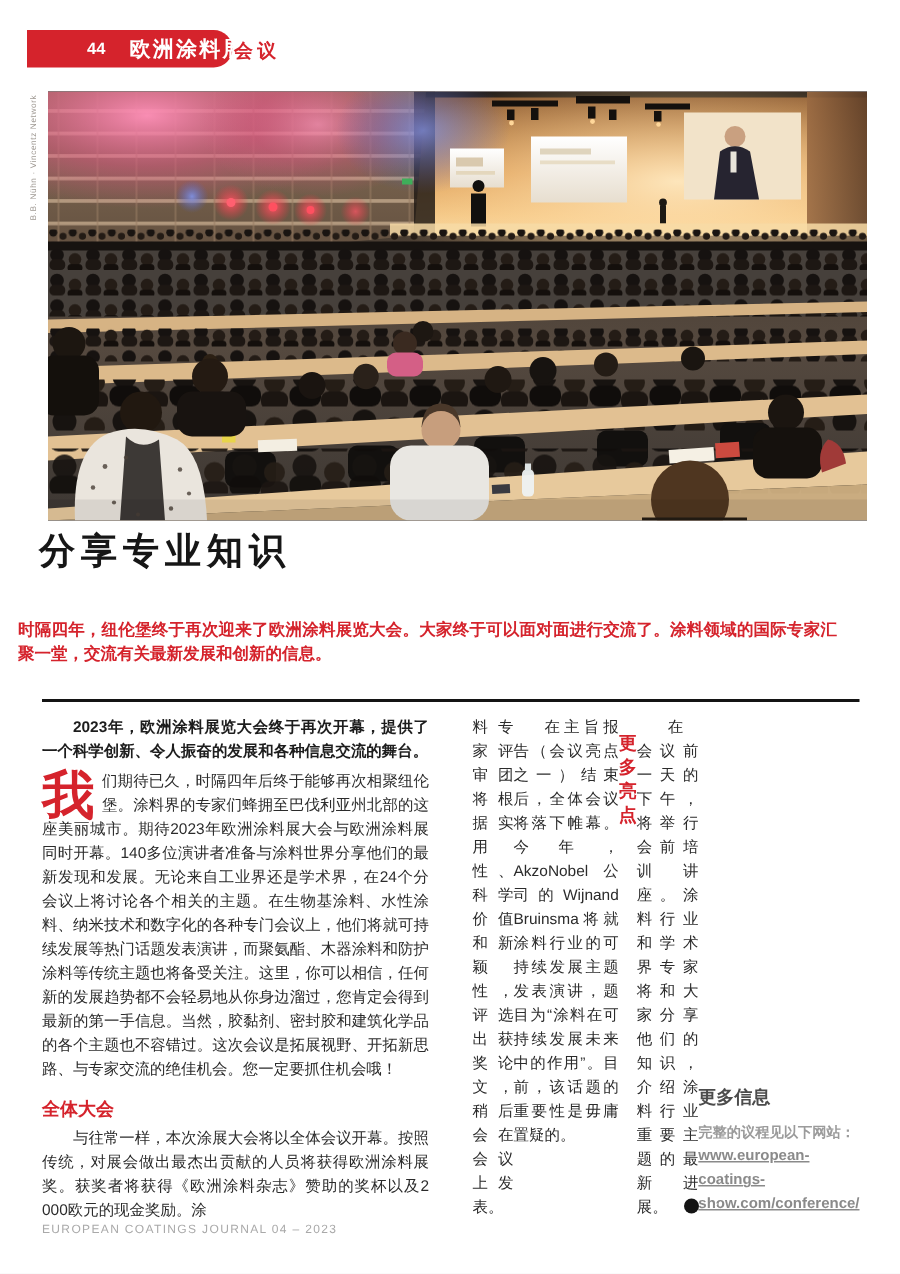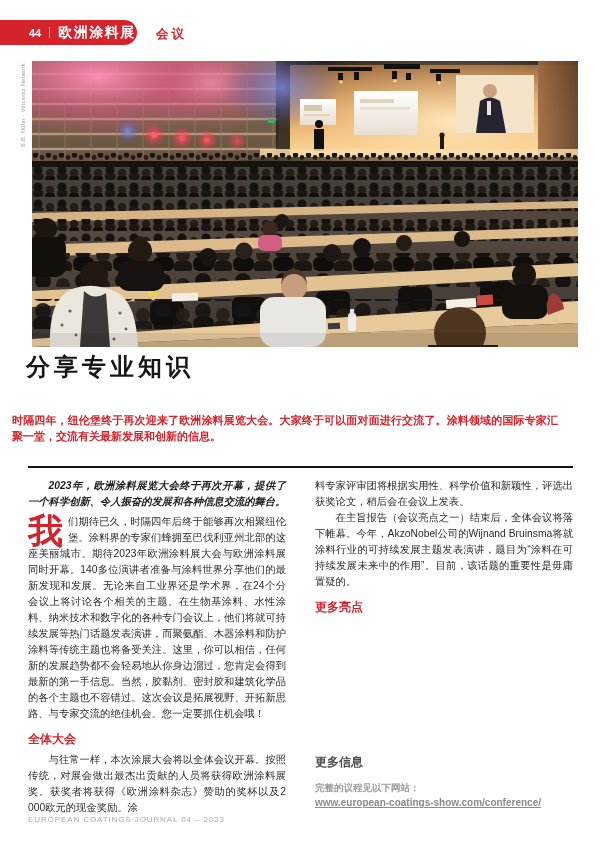--- a/index.html
+++ b/index.html
@@ -2,23 +2,23 @@
 <html><head>
 <meta charset="utf-8">
 <style>
   html,body{margin:0;padding:0;background:#fff;}
   .page{
     position:relative;width:600px;height:849px;overflow:hidden;background:#ffffff;
     font-family:"Liberation Sans","DejaVu Sans",sans-serif;outline:1px solid #e9e9e9;
   }
   
   .page-tab{
-    position:absolute;left:0;top:20px;height:25px;width:137px;
+    position:absolute;left:18px;top:20px;height:25px;width:137px;
     background:#d5232c;border-radius:0 13px 13px 0;
-    display:flex;align-items:center;padding-left:29px;box-sizing:border-box;color:#fff;
+    display:flex;align-items:center;padding-left:40px;box-sizing:border-box;color:#fff;
   }
   .page-num{font-size:11px;font-weight:bold;}
   .tab-divider{width:1px;height:11px;background:rgba(255,255,255,.55);margin:0 8px;}
   .tab-section{font-size:14px;font-weight:bold;letter-spacing:1.5px;white-space:nowrap;}
   .tab-category{
     position:absolute;left:156px;top:26px;color:#d5232c;
     font-weight:bold;font-size:12.5px;letter-spacing:3px;
   }
   
   .photo{position:absolute;left:32px;top:61px;width:546px;height:286px;overflow:hidden;background:#3a332e;}
@@ -37,34 +37,34 @@
     font-size:11px;line-height:16px;font-weight:bold;color:#d5232c;text-align:justify;
   }
   .rule{position:absolute;left:28px;top:466px;width:545px;height:2px;background:#141414;}
   
   .cols{
     position:absolute;left:28px;top:478px;width:545px;height:333px;
     display:flex;gap:29px;
   }
   .col{flex:1;min-width:0;font-size:10.3px;line-height:16px;color:#2b2b2b;text-align:justify;}
   .col p{margin:0;}
-  .col.right{display:flex;flex-direction:column;}
-  .intro{font-weight:bold;color:#1d1d1d;text-indent:2em;margin-bottom:4px !important;font-style:italic;}
+  .col.right{display:flex;flex-direction:row;}
+  .intro{font-weight:bold;color:#1d1d1d;text-indent:2em;margin-bottom:4px !important;}
   .dropcap{
     float:left;color:#d5232c;font-weight:bold;font-size:35px;line-height:29px;margin:2px 5px 0 0;
   }
   .red-h{color:#d5232c;font-size:12px;font-weight:bold;margin:9px 0 5px;}
   .indent{text-indent:2em;}
   .para-rel{position:relative;}
   .endmark{
     position:absolute;right:0;bottom:2px;width:10px;height:10px;border-radius:50%;
     background:#141414;color:#fff;font-size:8px;line-height:9px;text-align:center;font-weight:bold;
   }
   .more{margin-top:auto;}
-  .more-h{color:#4c4c4c;font-size:12px;font-weight:bold;margin:0 0 9px;font-family:Liberation Mono, monospace;}
+  .more-h{color:#4c4c4c;font-size:12px;font-weight:bold;margin:0 0 9px;}
   .more-line{color:#9b9b9b;font-size:9.5px;line-height:15px;margin:0;font-weight:bold;}
   .more-link{color:#8a8a8a;font-size:10px;line-height:15px;text-decoration:underline;font-weight:bold;}
   
   .footer{
     position:absolute;left:28px;top:815px;font-size:8px;color:#a9a9a9;letter-spacing:.9px;
   }
 </style>
 </head>
 <body>
 
@@ -282,20 +282,21 @@
       <p class="intro">2023年，欧洲涂料展览大会终于再次开幕，提供了一个科学创新、令人振奋的发展和各种信息交流的舞台。</p>
       <p><span class="dropcap">我</span><span>们期待已久，时隔四年后终于能够再次相聚纽伦堡。涂料界的专家们蜂拥至巴伐利亚州北部的这座美丽城市。期待2023年欧洲涂料展大会与欧洲涂料展同时开幕。140多位演讲者准备与涂料世界分享他们的最新发现和发展。无论来自工业界还是学术界，在24个分会议上将讨论各个相关的主题。在生物基涂料、水性涂料、纳米技术和数字化的各种专门会议上，他们将就可持续发展等热门话题发表演讲，而聚氨酯、木器涂料和防护涂料等传统主题也将备受关注。这里，你可以相信，任何新的发展趋势都不会轻易地从你身边溜过，您肯定会得到最新的第一手信息。当然，胶黏剂、密封胶和建筑化学品的各个主题也不容错过。这次会议是拓展视野、开拓新思路、与专家交流的绝佳机会。您一定要抓住机会哦！</span></p>
       <h3 class="red-h">全体大会</h3>
       <p class="indent">与往常一样，本次涂展大会将以全体会议开幕。按照传统，对展会做出最杰出贡献的人员将获得欧洲涂料展奖。获奖者将获得《欧洲涂料杂志》赞助的奖杯以及2 000欧元的现金奖励。涂</p>
     </div>
 
     <div class="col right">
       <p>料专家评审团将根据实用性、科学价值和新颖性，评选出获奖论文，稍后会在会议上发表。</p>
       <p class="indent">在主旨报告（会议亮点之一）结束后，全体会议将落下帷幕。今年，AkzoNobel公司的Wijnand Bruinsma将就涂料行业的可持续发展主题发表演讲，题目为“涂料在可持续发展未来中的作用”。目前，该话题的重要性是毋庸置疑的。</p>
       <h3 class="red-h">更多亮点</h3>
+      <p class="indent para-rel"><span>在会议前一天的下午，将举行会前培训讲座。涂料行业和学术界专家将和大家分享他们的知识，介绍涂料行业重要主题的最新进展。</span><span class="endmark">‹</span></p>
 
       <div class="more">
         <h3 class="more-h">更多信息</h3>
         <p class="more-line">完整的议程见以下网站：</p>
         <a class="more-link" href="www.european-coatings-show.com/conference/">www.european-coatings-show.com/conference/</a>
       </div>
     </div>
   </div>
 
   <div class="footer">EUROPEAN COATINGS JOURNAL 04 – 2023</div>

